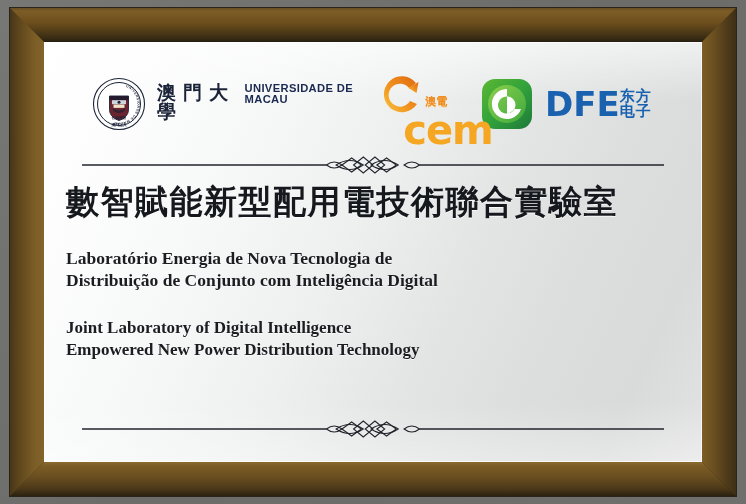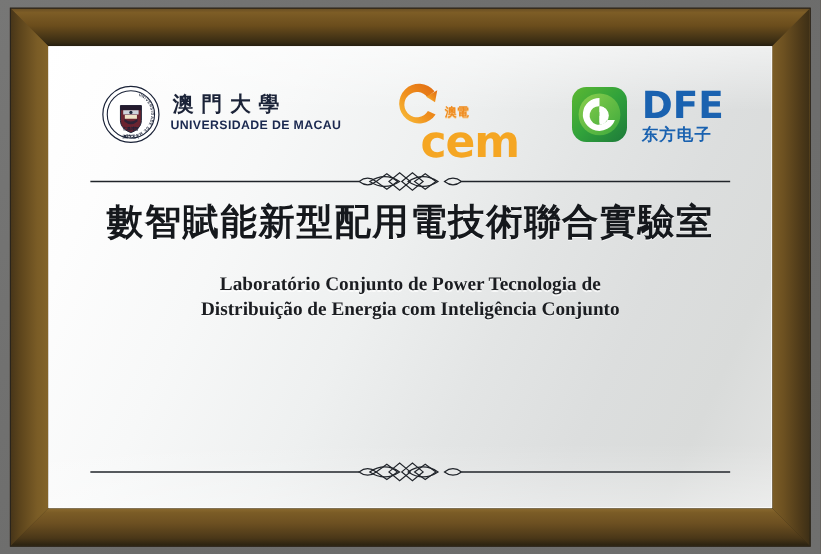--- a/index.html
+++ b/index.html
@@ -62,21 +62,21 @@
   
   .logo-row{
     position:absolute;left:0;right:0;top:18px;height:88px;
     display:flex;align-items:center;justify-content:space-between;
     padding:0 44px 0 48px;box-sizing:border-box;
   }
 
   
   .um{display:flex;align-items:center;gap:9px;}
   .um-seal{width:54px;height:54px;flex:0 0 54px;}
-  .um-txt{display:flex;flex-direction:column;line-height:1;}
+  .um-txt{display:flex;line-height:1;}
   .um-cn{
     font-family:"DejaVu Serif", serif;
     font-size:19px;letter-spacing:7px;color:#1b2338;
     font-weight:600;margin-bottom:4px;padding-left:2px;
   }
   .um-pt,.um-en{
     font-family:"Liberation Sans", sans-serif;
     font-size:11.2px;font-weight:700;color:#1b2950;
     letter-spacing:.35px;
   }
@@ -94,38 +94,38 @@
   .cem-word{
     position:absolute;left:28px;top:42px;
     font-family:"DejaVu Sans", sans-serif;
     font-size:40px;font-weight:700;color:#f5a623;letter-spacing:-1px;
     line-height:1;
   }
 
   
   .dfe{display:flex;align-items:center;gap:9px;}
   .dfe-mark{width:56px;height:56px;flex:0 0 56px;}
-  .dfe-txt{display:flex;flex-direction:column;line-height:1;}
+  .dfe-txt{display:flex;flex-direction:row;line-height:1;}
   .dfe-en{
     font-family:"DejaVu Sans", sans-serif;
     font-size:34px;font-weight:700;color:#1a62b0;letter-spacing:0px;line-height:1;
   }
   .dfe-cn{
     font-family:"DejaVu Sans", sans-serif;
     font-size:15px;font-weight:700;color:#1a62b0;letter-spacing:1px;margin-top:2px;
   }
 
   
   .divider{position:absolute;left:38px;right:38px;height:22px;}
   .divider svg{display:block;width:100%;height:22px;}
   .divider-top{top:112px;}
   .divider-bottom{bottom:22px;}
 
   
-  .titles{position:absolute;left:0;right:0;top:142px;text-align:center;padding:0 22px;box-sizing:border-box;}
+  .titles{position:absolute;left:0;right:0;top:142px;text-align:left;padding:0 22px;box-sizing:border-box;}
   .t-cn{
     font-family:"DejaVu Serif", serif;
     font-size:33px;font-weight:700;color:#15181c;
     letter-spacing:1.5px;line-height:1.12;
     margin:0 0 26px 0;
     text-shadow:0 1px 0 rgba(255,255,255,.75);
   }
   .t-pt{
     font-family:"Liberation Serif", serif;
     font-size:17.5px;font-weight:700;color:#1b1d21;
@@ -240,22 +240,26 @@
           <path d="M332 11 q8,-6 16,0 q-8,6 -16,0 Z"></path>
           <path d="M262 11 q14,-9 28,0 q-14,9 -28,0 Z"></path>
           <path d="M298 11 q14,-9 28,0 q-14,9 -28,0 Z"></path>
         </g>
       </svg>
     </div>
 
     <div class="titles">
       <h1 class="t-cn">數智賦能新型配用電技術聯合實驗室</h1>
       <p class="t-pt">
-        <span>Laboratório Conjunto de Power Tecnologia de</span>
-        <span>Distribuição de Energia com Inteligência Conjunto</span>
+        <span>Laboratório Energia de Nova Tecnologia de</span>
+        <span>Distribuição de Conjunto com Inteligência Digital</span>
+      </p>
+      <p class="t-en">
+        <span>Joint Laboratory of Digital Intelligence</span>
+        <span>Empowered New Power Distribution Technology</span>
       </p>
     </div>
 
     <div class="divider divider-bottom">
       <svg viewBox="0 0 600 22" preserveAspectRatio="none">
         <line x1="0" y1="11" x2="252" y2="11" stroke="#20242a" stroke-width="1.4"></line>
         <line x1="348" y1="11" x2="600" y2="11" stroke="#20242a" stroke-width="1.4"></line>
         <g stroke="#20242a" stroke-width="1.1" fill="none" vector-effect="non-scaling-stroke">
           <path d="M252 11 q8,-6 16,0 q-8,6 -16,0 Z"></path>
           <path d="M268 11 l10,-7 l10,7 l-10,7 Z"></path>

